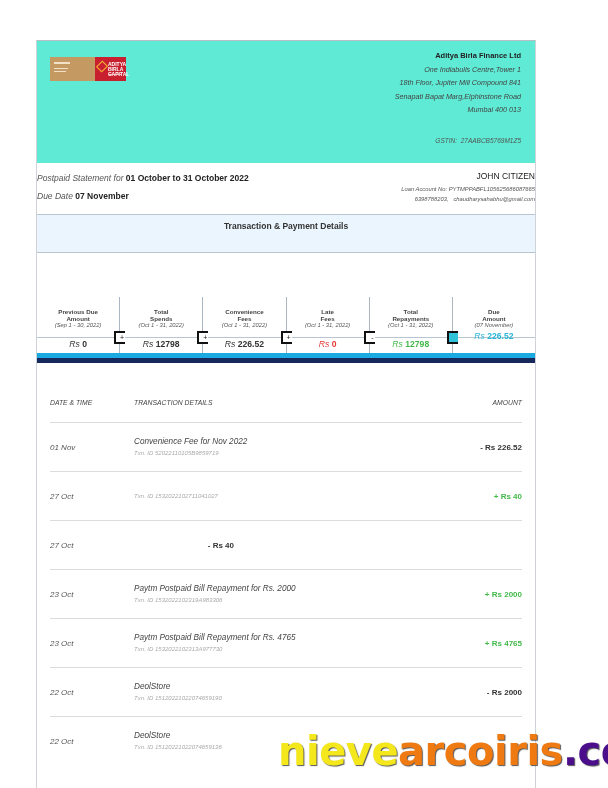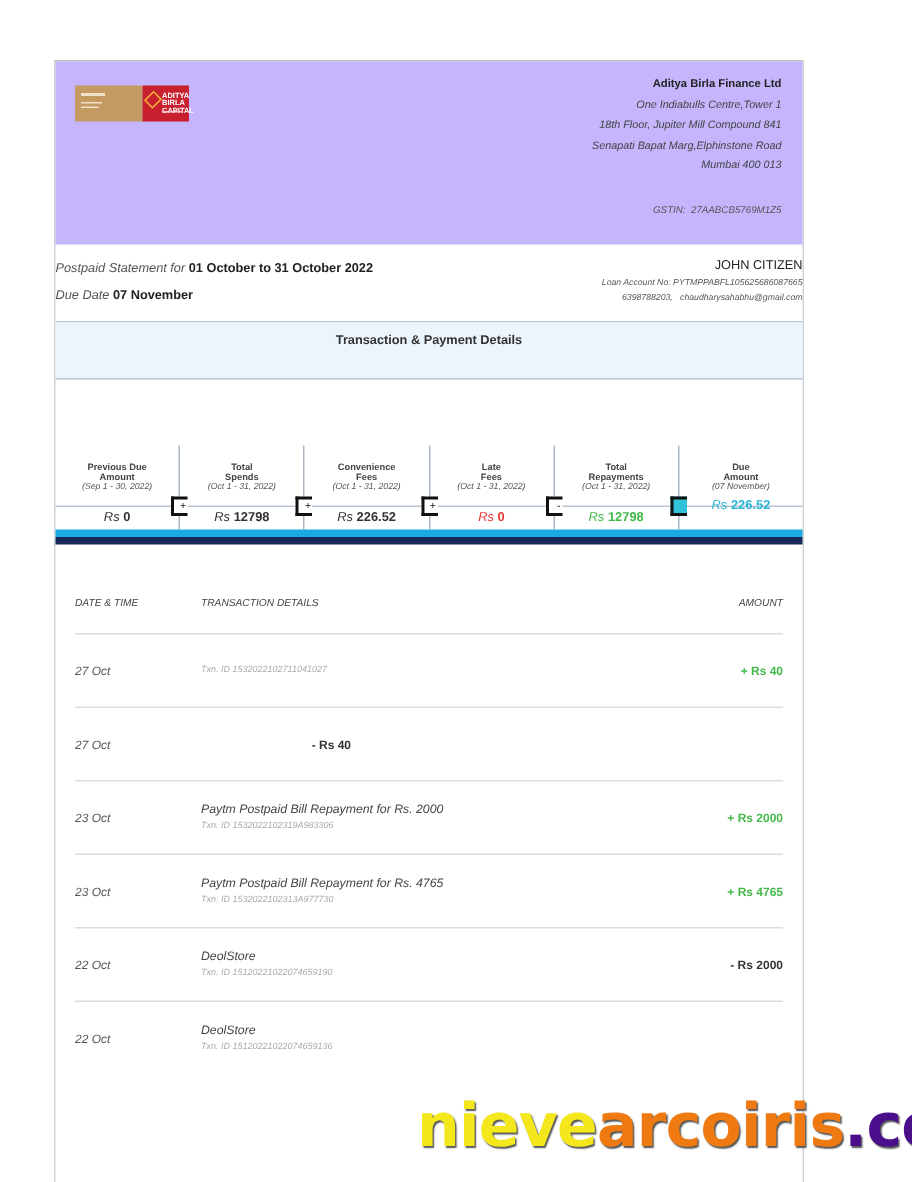--- a/index.html
+++ b/index.html
@@ -6,21 +6,21 @@
     html, body { width: 608px; height: 788px; background: #ffffff; overflow: hidden; }
     body { font-family: "Liberation Sans", sans-serif; color: #333; position: relative; }
 
     .page {
       position: absolute; left: 36px; top: 40px; width: 500px; height: 760px;
       border-left: 1px solid #cfd3d8; border-right: 1px solid #cfd3d8; border-top: 1px solid #b9bec4;
       background: #fff;
     }
     .header-band {
       position: absolute; left: 0; top: 0; width: 498px; height: 122px;
-      background: #c4b5fd;
+      background: #5eead4;
     }
     .logo {
       position: absolute; left: 13px; top: 16px; width: 76px; height: 24px; display: flex;
     }
     .logo .gold { width: 45px; height: 24px; background: #c49a62; position: relative; }
     .logo .gold span { position: absolute; left: 4px; top: 5px; width: 16px; height: 2px; background: #f1e1c8; }
     .logo .gold span.b { top: 11px; width: 14px; height: 1px; }
     .logo .gold span.c { top: 14px; width: 12px; height: 1px; }
     .logo .red { width: 31px; height: 24px; background: #c8202f; position: relative; color: #fff; font-size: 5px; line-height: 5px; }
     .logo .red .mark { position: absolute; left: 3px; top: 5px; width: 8px; height: 9px; border: 1.5px solid #f7b733; transform: rotate(45deg); }
@@ -187,20 +187,28 @@
       <div class="b"></div>
     </div>
 
   <div class="txns">
     <div class="thead">
       <div class="c1">DATE &amp; TIME</div>
       <div class="c2">TRANSACTION DETAILS</div>
       <div class="c3">AMOUNT</div>
     </div>
     <div class="row">
+      <div class="date">01 Nov</div>
+      <div class="det">
+          <div class="d">Convenience Fee for Nov 2022</div>
+          <div class="t">Txn. ID 52022110105B9859719</div>
+        </div>
+      <div class="amt">- Rs 226.52</div>
+    </div>
+    <div class="row">
       <div class="date">27 Oct</div>
       <div class="det">
           <div class="t">Txn. ID 1532022102711041027</div>
         </div>
       <div class="amt credit">+ Rs 40</div>
     </div>
     <div class="row">
       <div class="date">27 Oct</div>
       <div class="amt">- Rs 40</div>
     </div>

